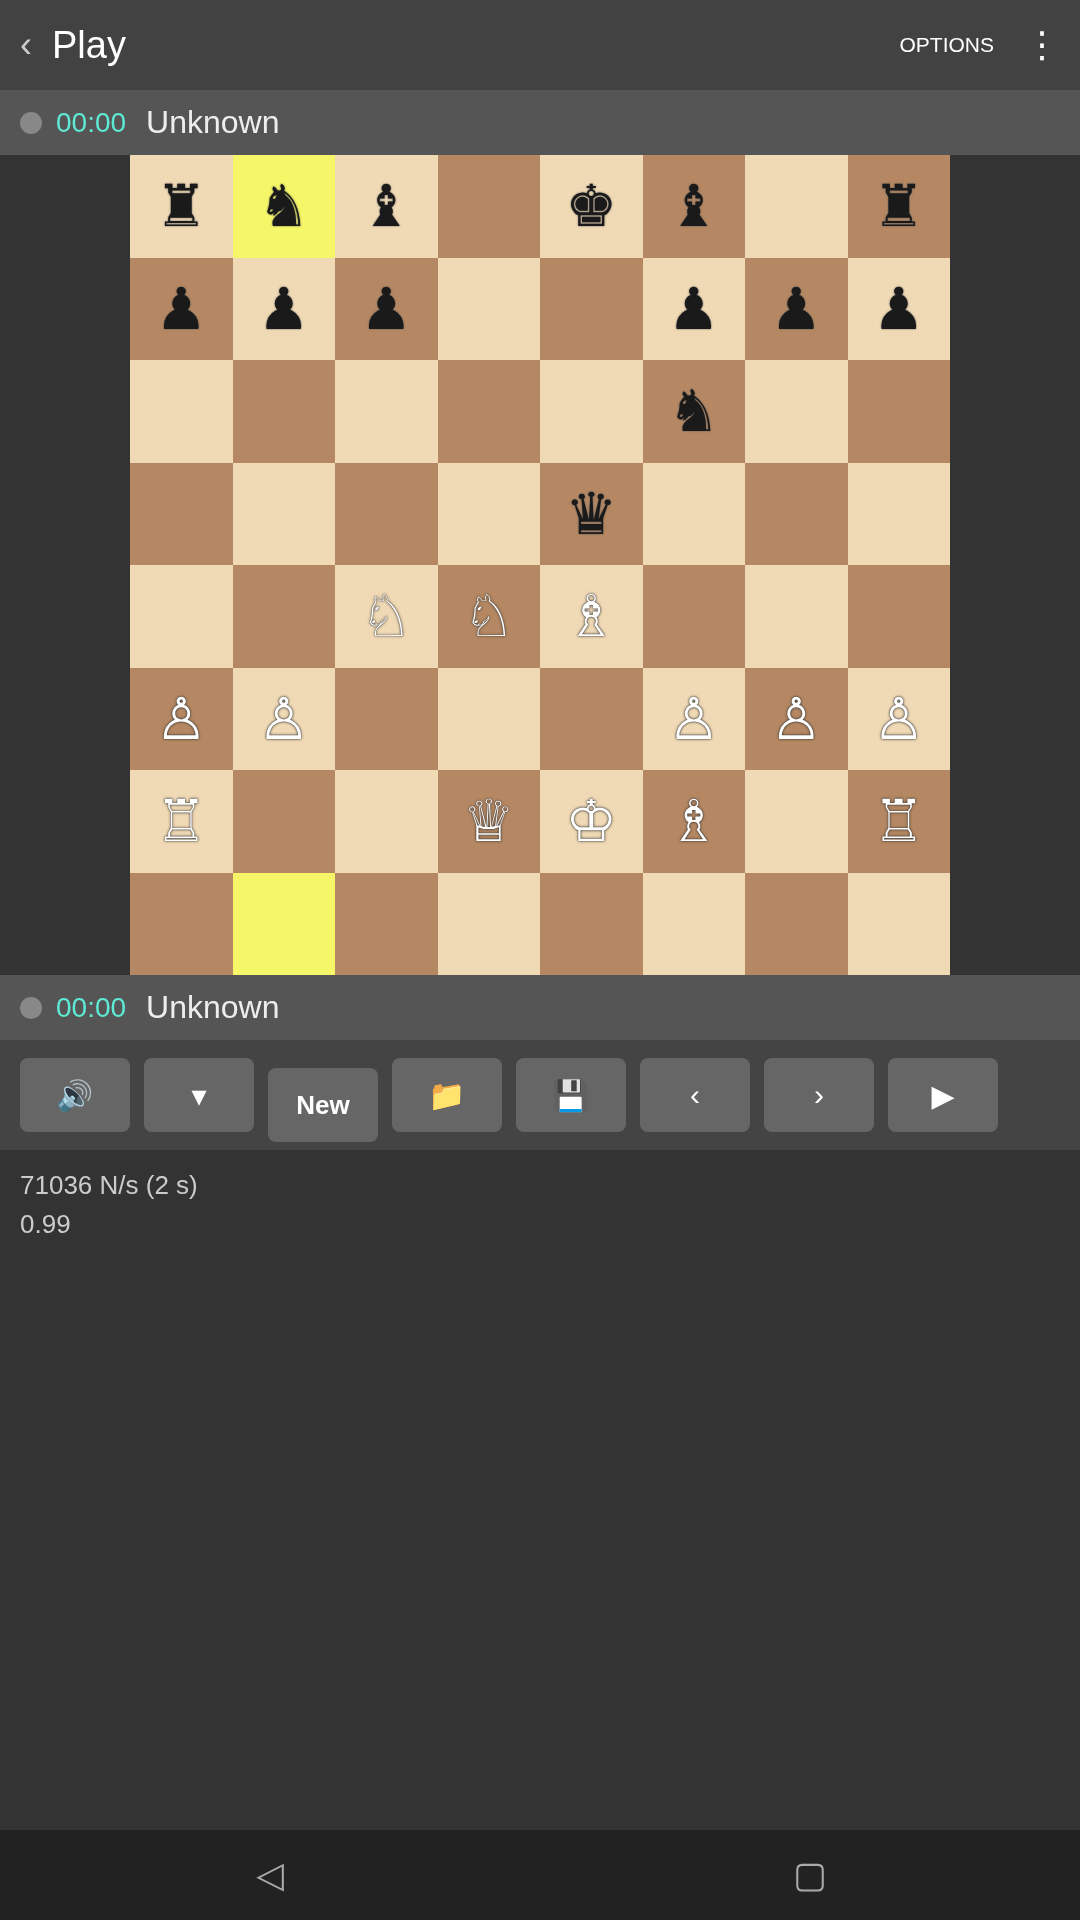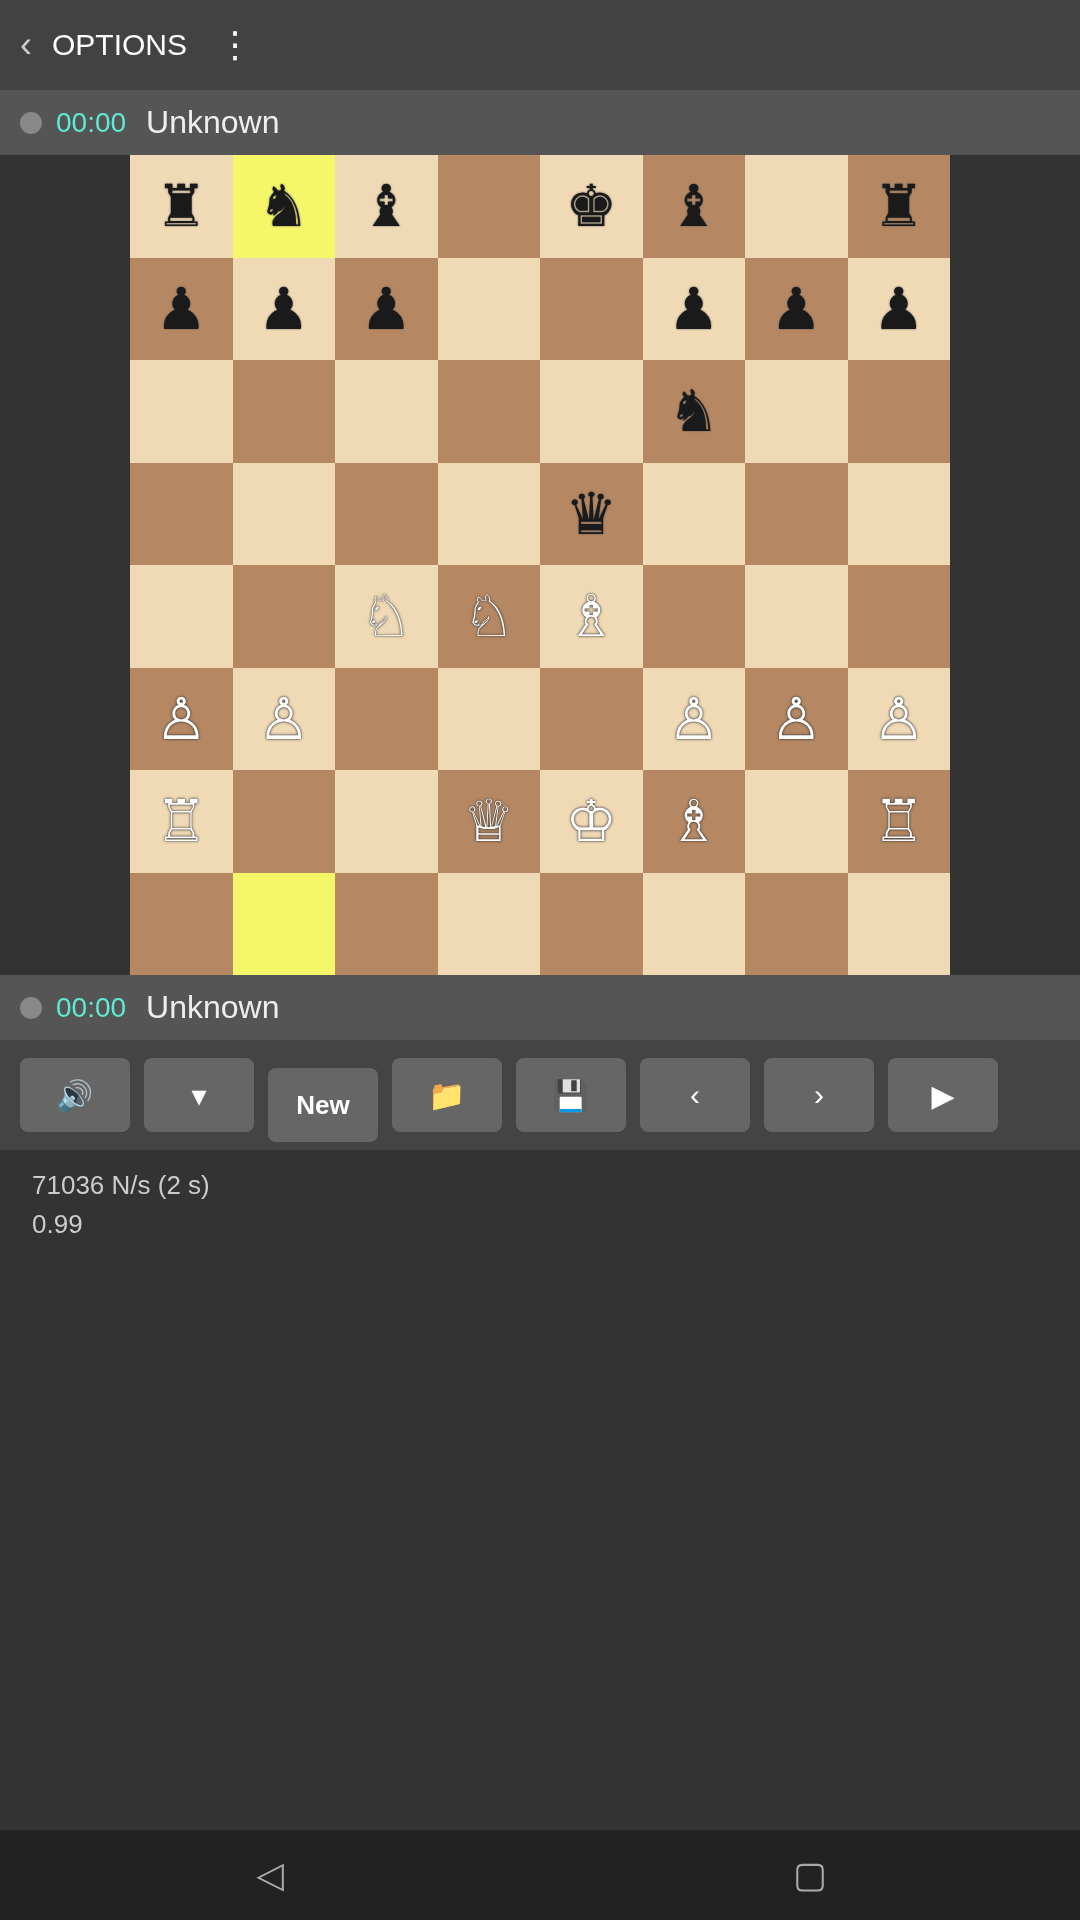--- a/index.html
+++ b/index.html
@@ -32,21 +32,21 @@
 
     .title {
       color: #fff;
       font-size: 38px;
       font-weight: 400;
       flex: 1;
     }
 
     .options-btn {
       color: #fff;
-      font-size: 30px;
+      font-size: 21px;
       margin-right: 30px;
       cursor: pointer;
     }
 
     .more-btn {
       color: #fff;
       font-size: 36px;
       cursor: pointer;
     }
 
@@ -145,21 +145,21 @@
 
     .ctrl-btn.new-btn {
       font-size: 26px;
       font-weight: bold;
       margin-top: 20px;
     }
 
     
     .analysis {
       background: #333;
-      padding: 20px 32px;
+      padding: 20px 20px;
       flex: 1;
     }
 
     .analysis-line {
       color: #ccc;
       font-size: 26px;
       margin-bottom: 8px;
     }
 
     
@@ -180,20 +180,21 @@
       display: flex;
       align-items: center;
       justify-content: center;
     }
   </style>
 </head>
 <body>
 
 <div class="header">
   <span class="back-btn">‹</span>
+  <span class="title">Play</span>
   <span class="options-btn">OPTIONS</span>
   <span class="more-btn">⋮</span>
 </div>
 
 <div class="status-bar">
   <div class="status-dot"></div>
   <span class="status-time">00:00</span>
   <span class="status-player">Unknown</span>
 </div>
 

